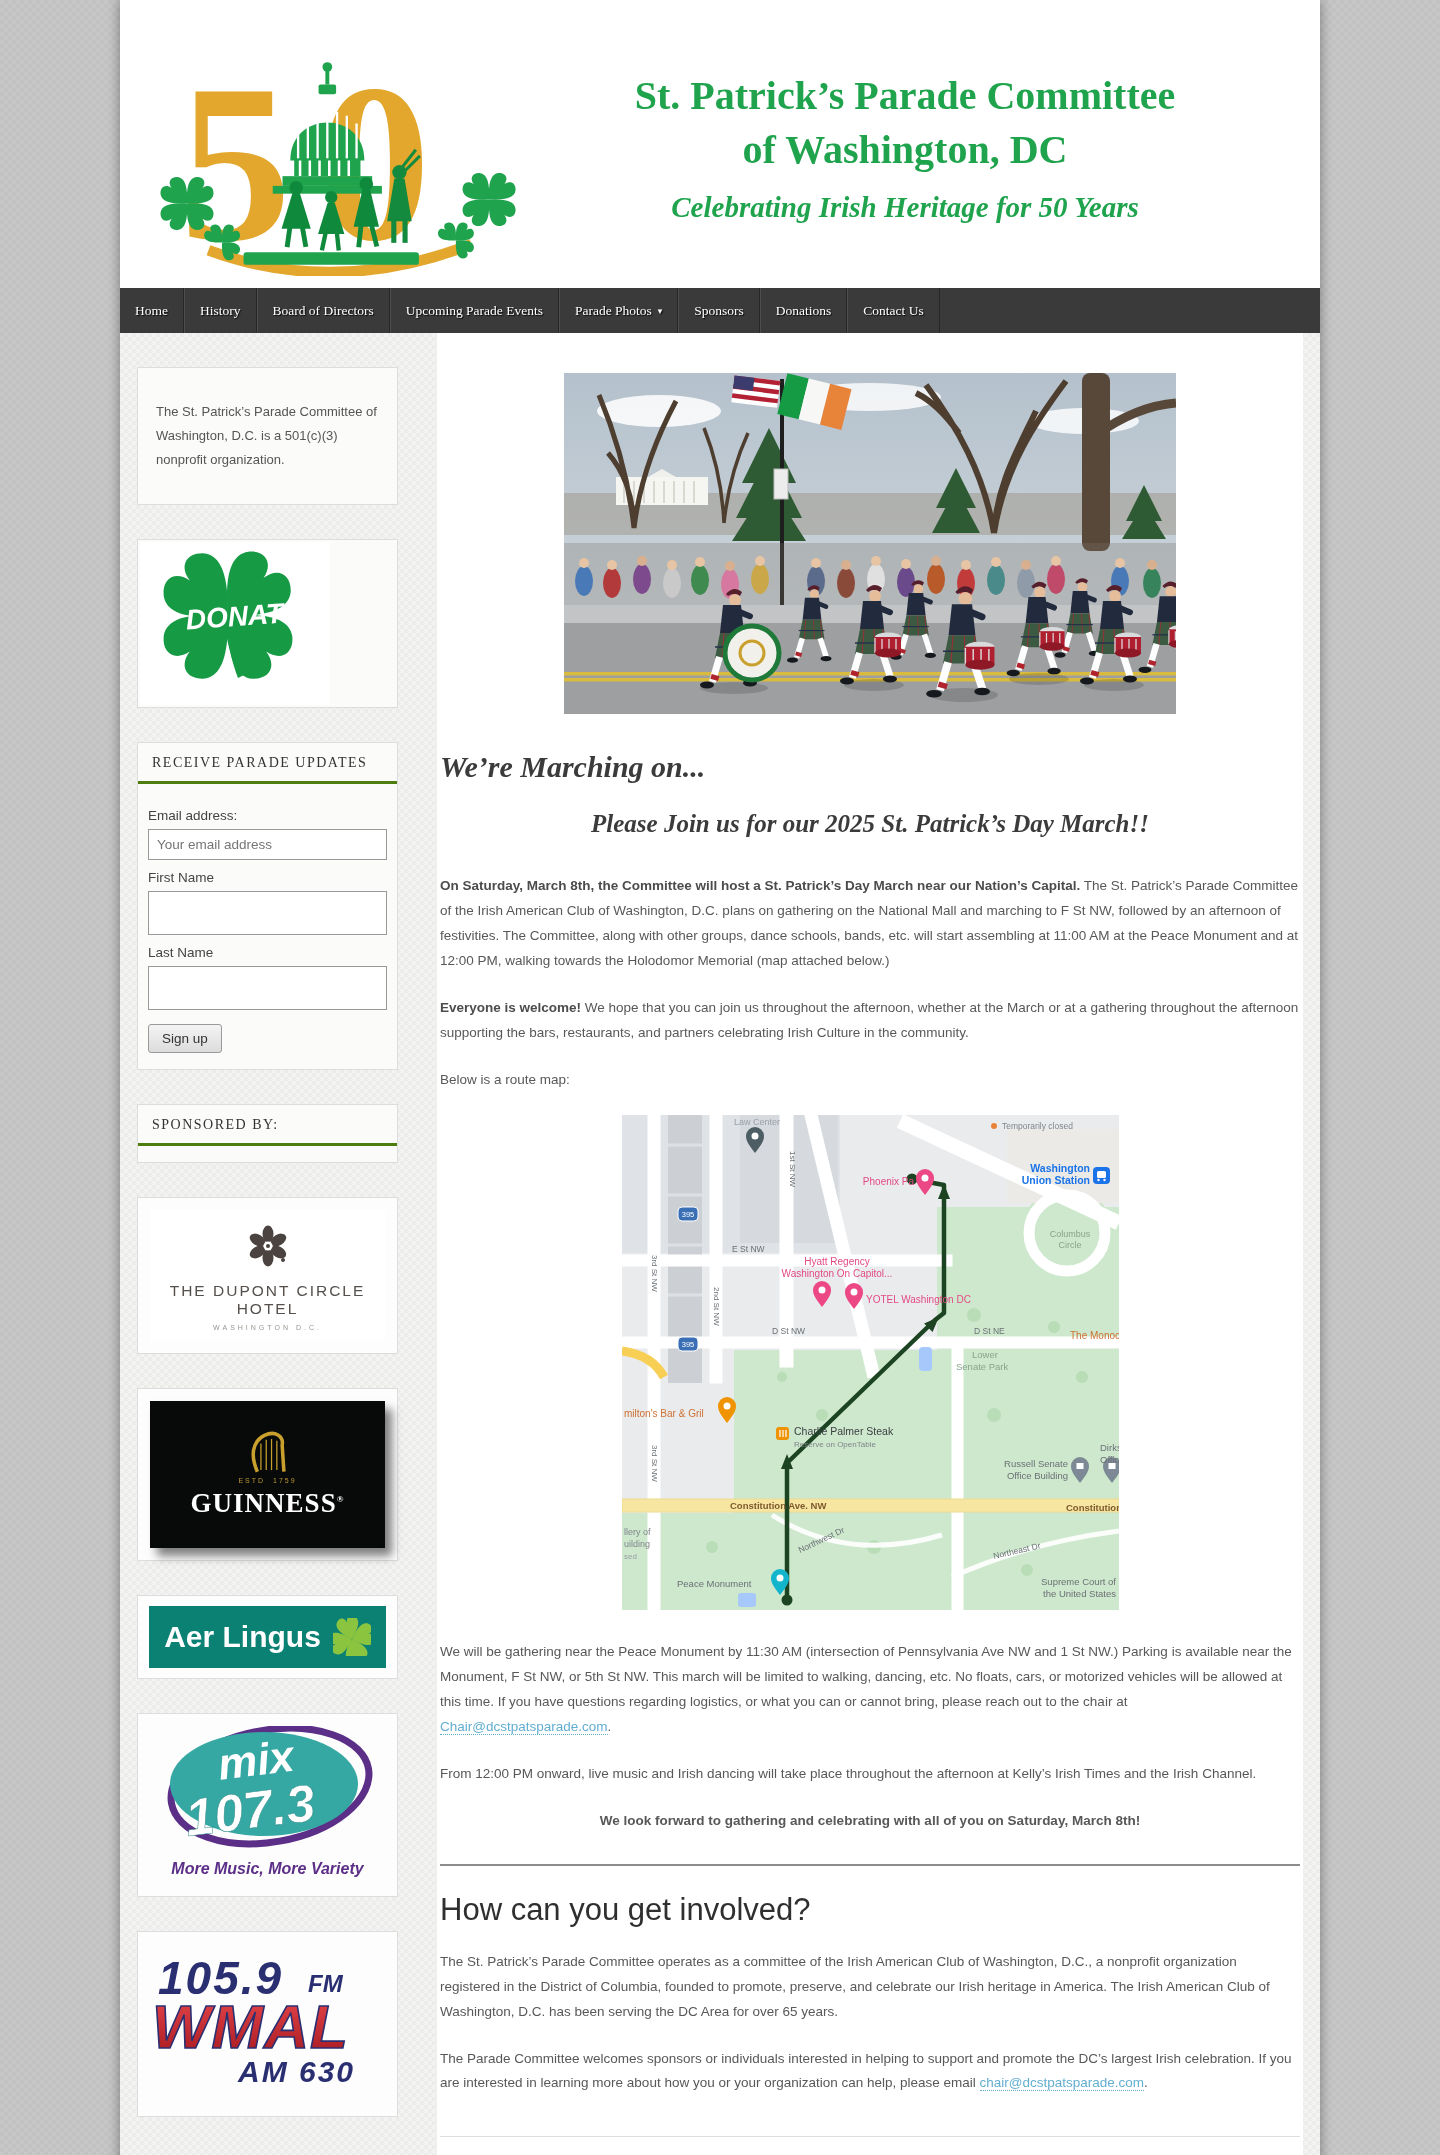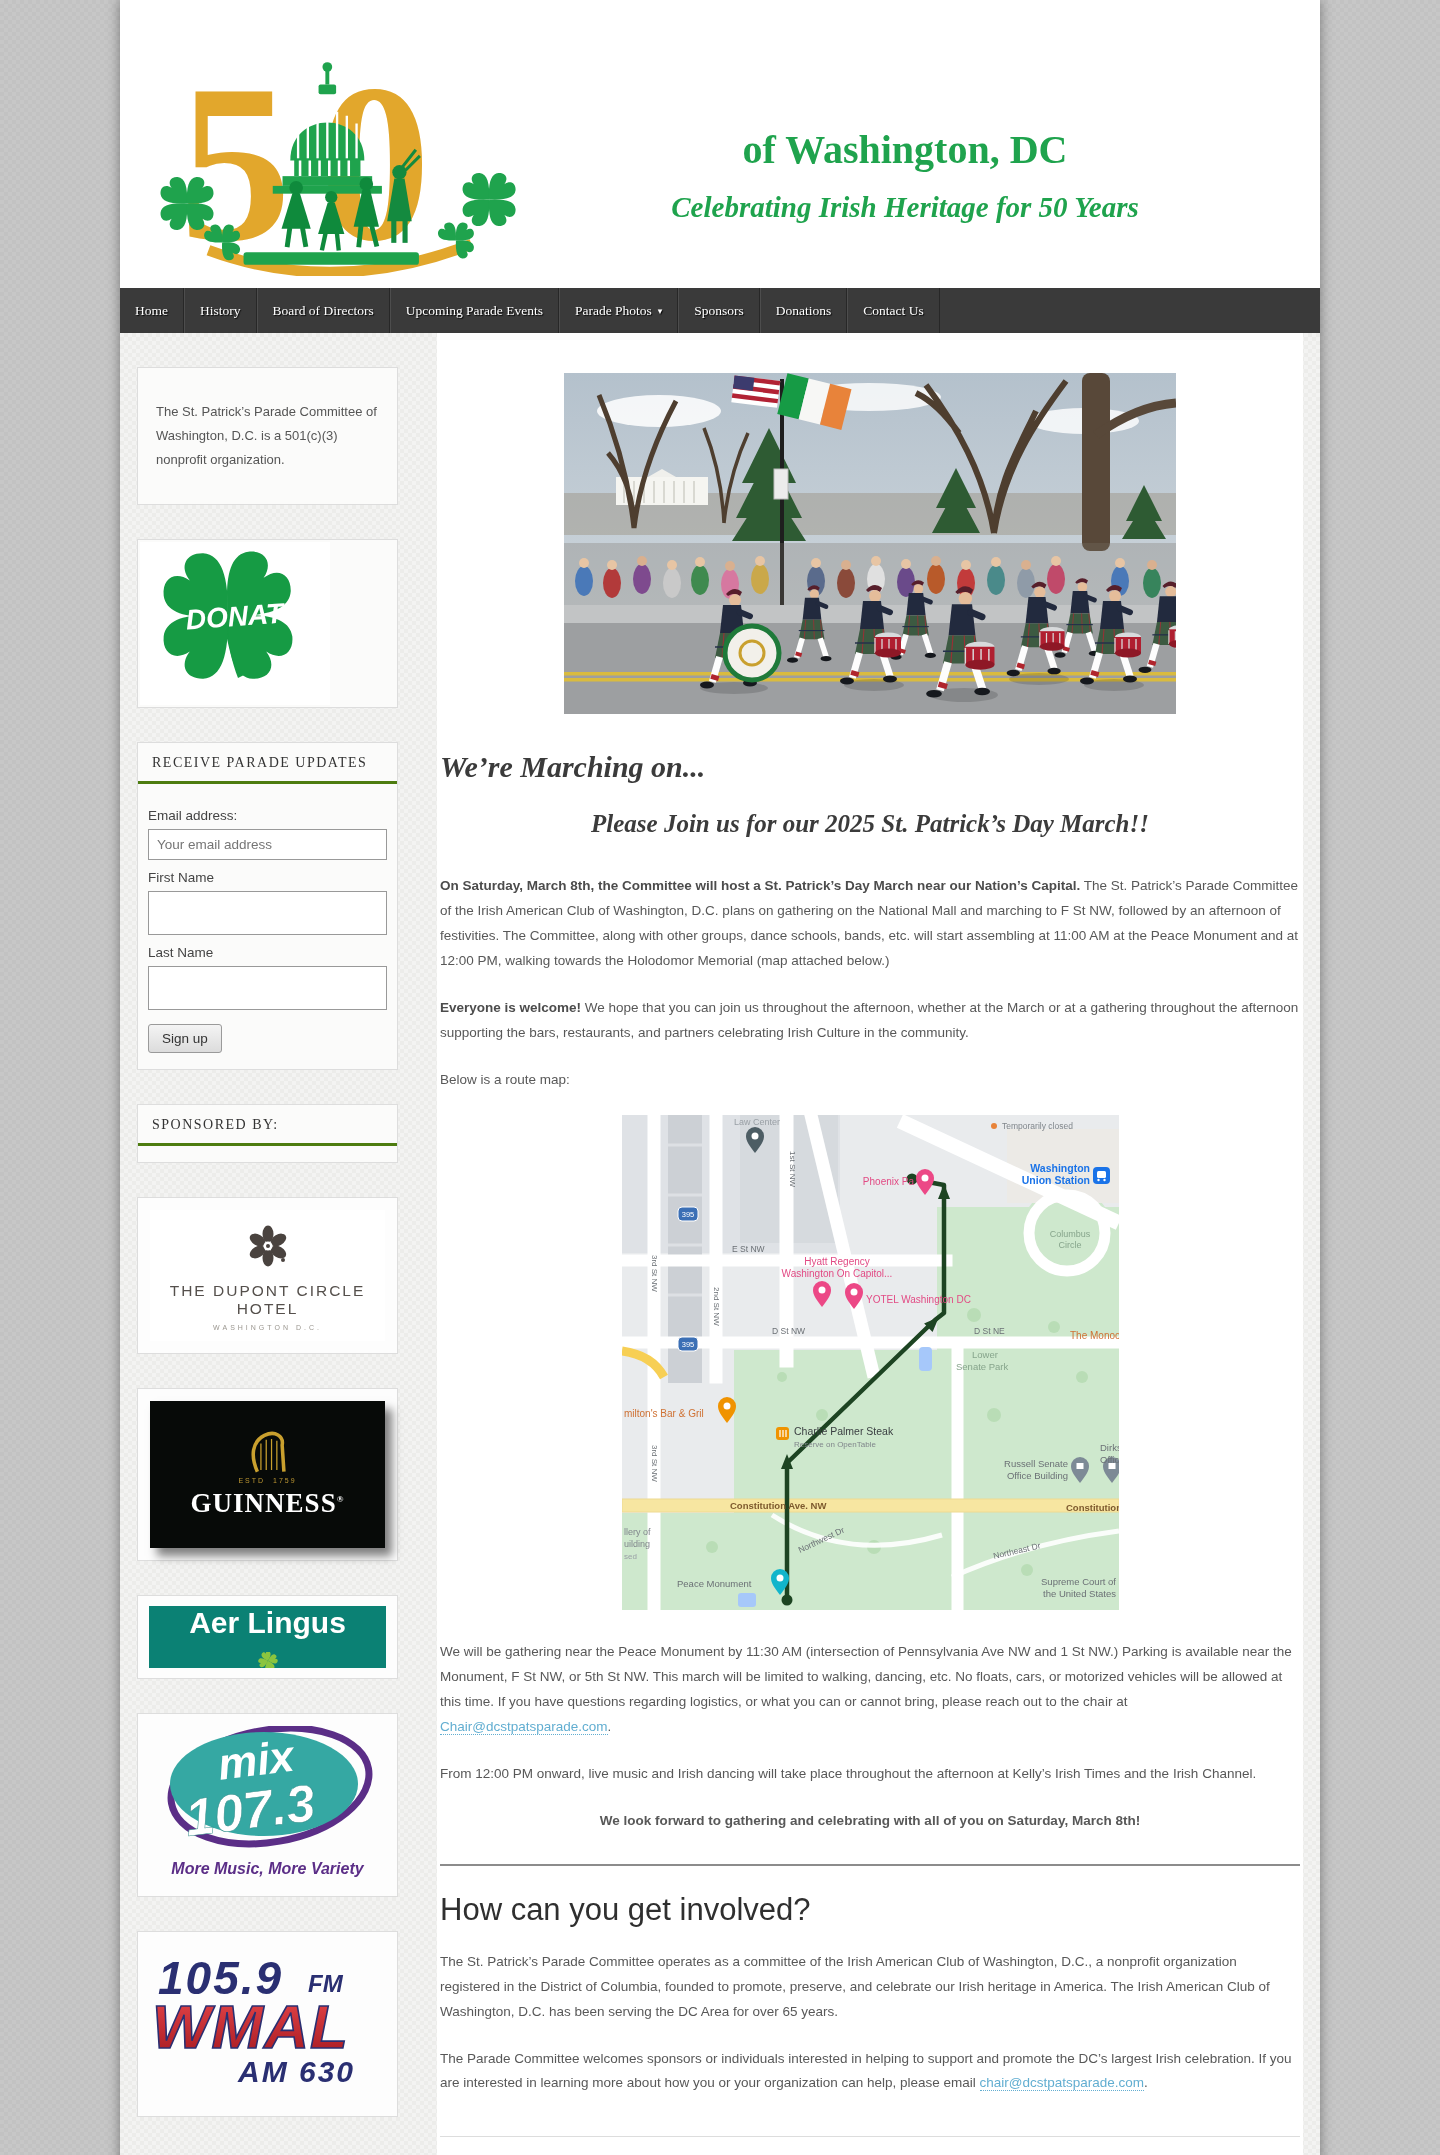--- a/index.html
+++ b/index.html
@@ -56,21 +56,21 @@
   .sponsored-box { padding-bottom:16px; }
   .sponsor { border:1px solid #ddd; background:#fdfdfd; margin-bottom:34px; padding:12px; text-align:center; }
   .sponsor .inner-white { background:#fff; }
   .dupont-name { font-size:15.5px; letter-spacing:2px; color:#55504c; margin-top:10px; }
   .dupont-sub { font-size:7px; letter-spacing:3px; color:#9a968f; margin-top:6px; padding-bottom:10px; }
   .guinness-card { background:#070a08; width:235px; height:147px; margin:0 auto; box-shadow:7px 8px 9px rgba(0,0,0,.5);
     display:flex; flex-direction:column; align-items:center; justify-content:center; }
   .guinness-estd { color:#bd9733; font-size:7px; letter-spacing:2px; display:flex; align-items:flex-end; gap:8px; }
   .guinness-name { color:#fff; font-family:"Liberation Serif", serif; font-weight:bold; font-size:27px; letter-spacing:1px; margin-top:4px; }
   .guinness-name sup { font-size:9px; }
-  .aer-card { background:#0b8174; width:237px; height:62px; margin:0 auto; display:flex; align-items:center; justify-content:center; gap:12px;flex-direction:column; }
+  .aer-card { background:#0b8174; width:237px; height:62px; margin:0 auto; display:flex; align-items:center; justify-content:center; gap:12px; }
   .aer-name { color:#fff; font-size:30px; font-weight:bold; letter-spacing:0; }
   .mix-tagline { color:#5b2e87; font-style:italic; font-weight:bold; font-size:16px; margin-top:2px; padding-bottom:6px; }
   .wmal-card { width:235px; margin:0 auto; padding:6px 0 8px; }
 
   
   .hero-wrap { text-align:center; margin-bottom:32px; }
   h2.marching { font-family:"Liberation Serif", serif; font-style:italic; font-weight:bold; font-size:30px; color:#3b3b3b; margin:6px 0 26px; }
   h3.join { font-family:"Liberation Serif", serif; font-style:italic; font-weight:bold; font-size:25px; color:#3b3b3b; text-align:center; margin:0 0 36px; }
   main.article p { font-size:13.5px; color:#585858; line-height:1.85; margin-bottom:22px; }
   main.article p b { color:#4c4c4c; }
@@ -156,21 +156,21 @@
               <path d="M0,0 C-20,-18 -28,-32 -20,-42 C-12,-51 -2,-48 0,-36 C2,-48 12,-51 20,-42 C28,-32 20,-18 0,0 Z" transform="rotate(-45)"></path>
               <path d="M0,0 C-20,-18 -28,-32 -20,-42 C-12,-51 -2,-48 0,-36 C2,-48 12,-51 20,-42 C28,-32 20,-18 0,0 Z" transform="rotate(45)"></path>
               <path d="M0,0 C-20,-18 -28,-32 -20,-42 C-12,-51 -2,-48 0,-36 C2,-48 12,-51 20,-42 C28,-32 20,-18 0,0 Z" transform="rotate(135)"></path>
             </g>
         </g>
         <rect x="96" y="246" width="180" height="13" rx="3" fill="#1fa34d"></rect>
       </svg>
     </div>
     <div class="titles">
       <h1>
-        <br>
+        <span>St. Patrick’s Parade Committee</span><br>
         <span>of Washington, DC</span>
       </h1>
       <div class="tagline">Celebrating Irish Heritage for 50 Years</div>
     </div>
   </header>
 
   <nav class="main">
     <a href="#">
         <span>Home</span>
       </a>

